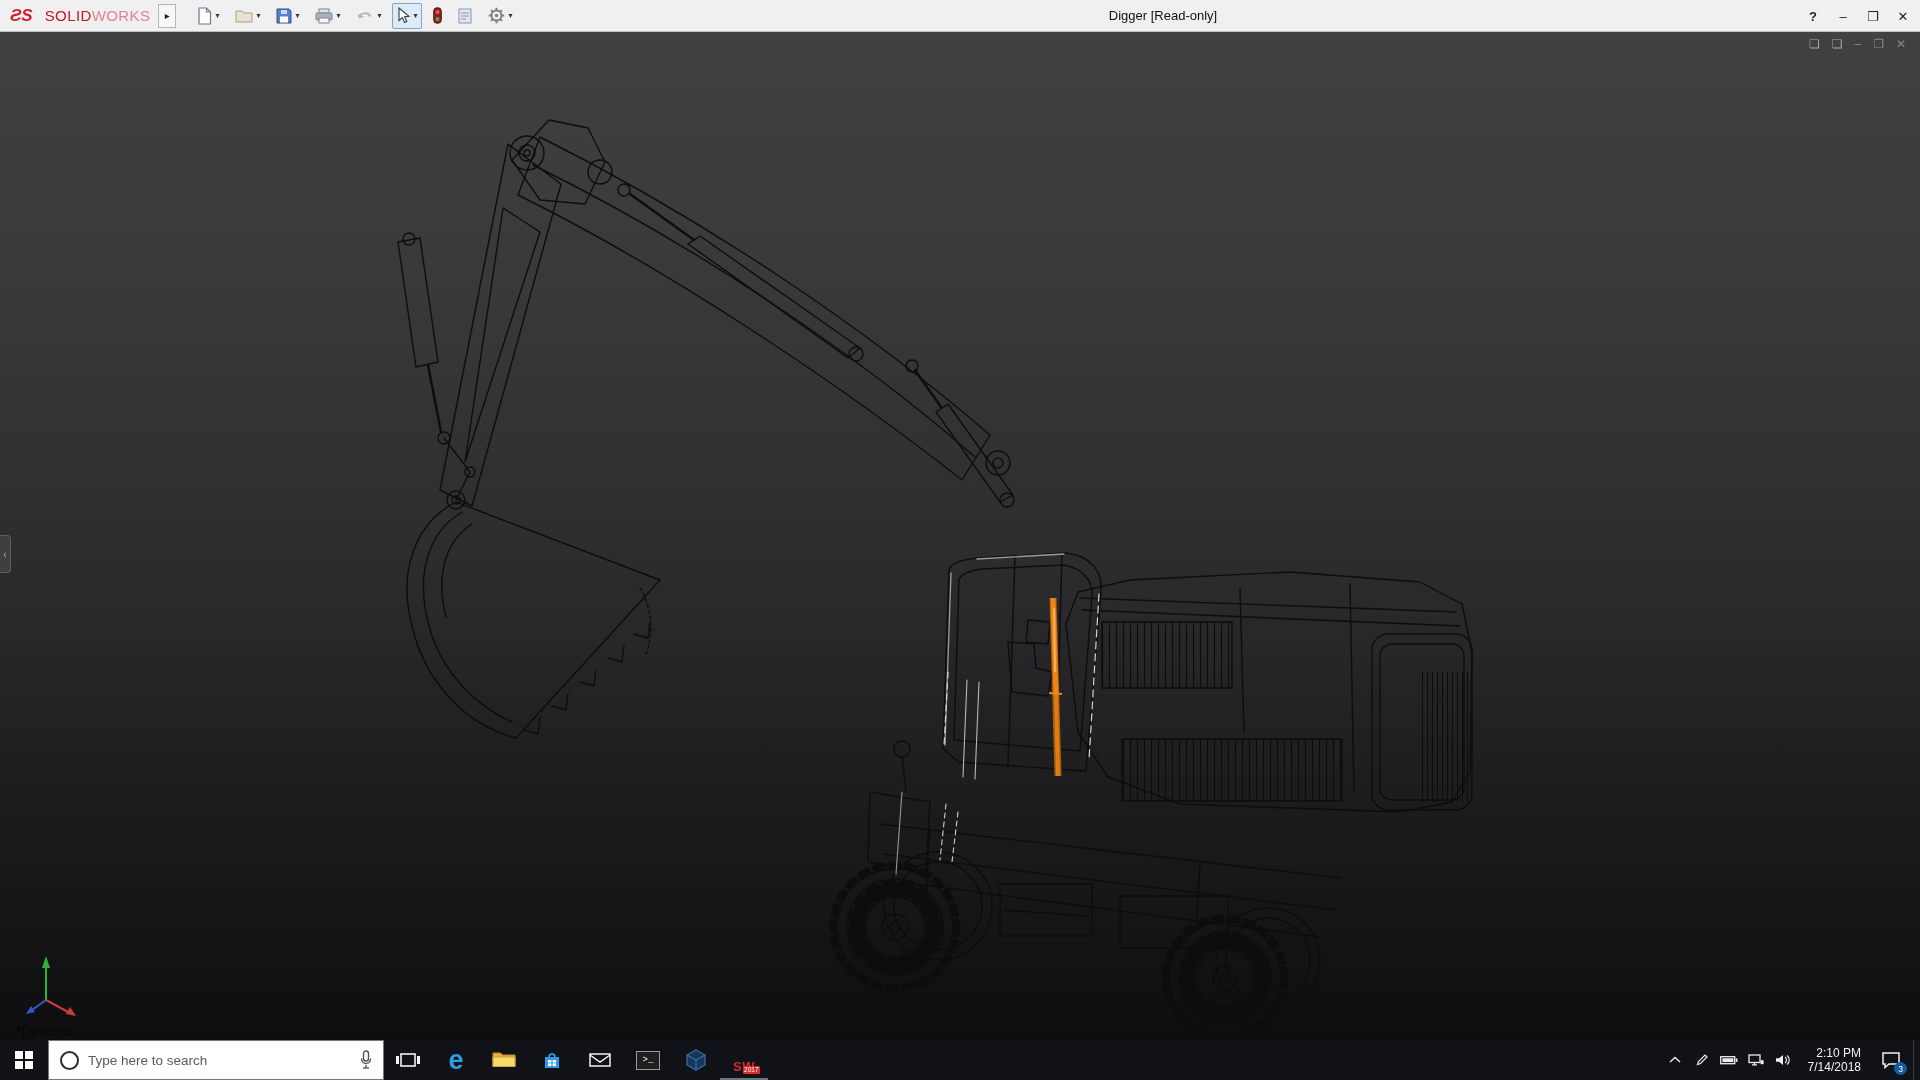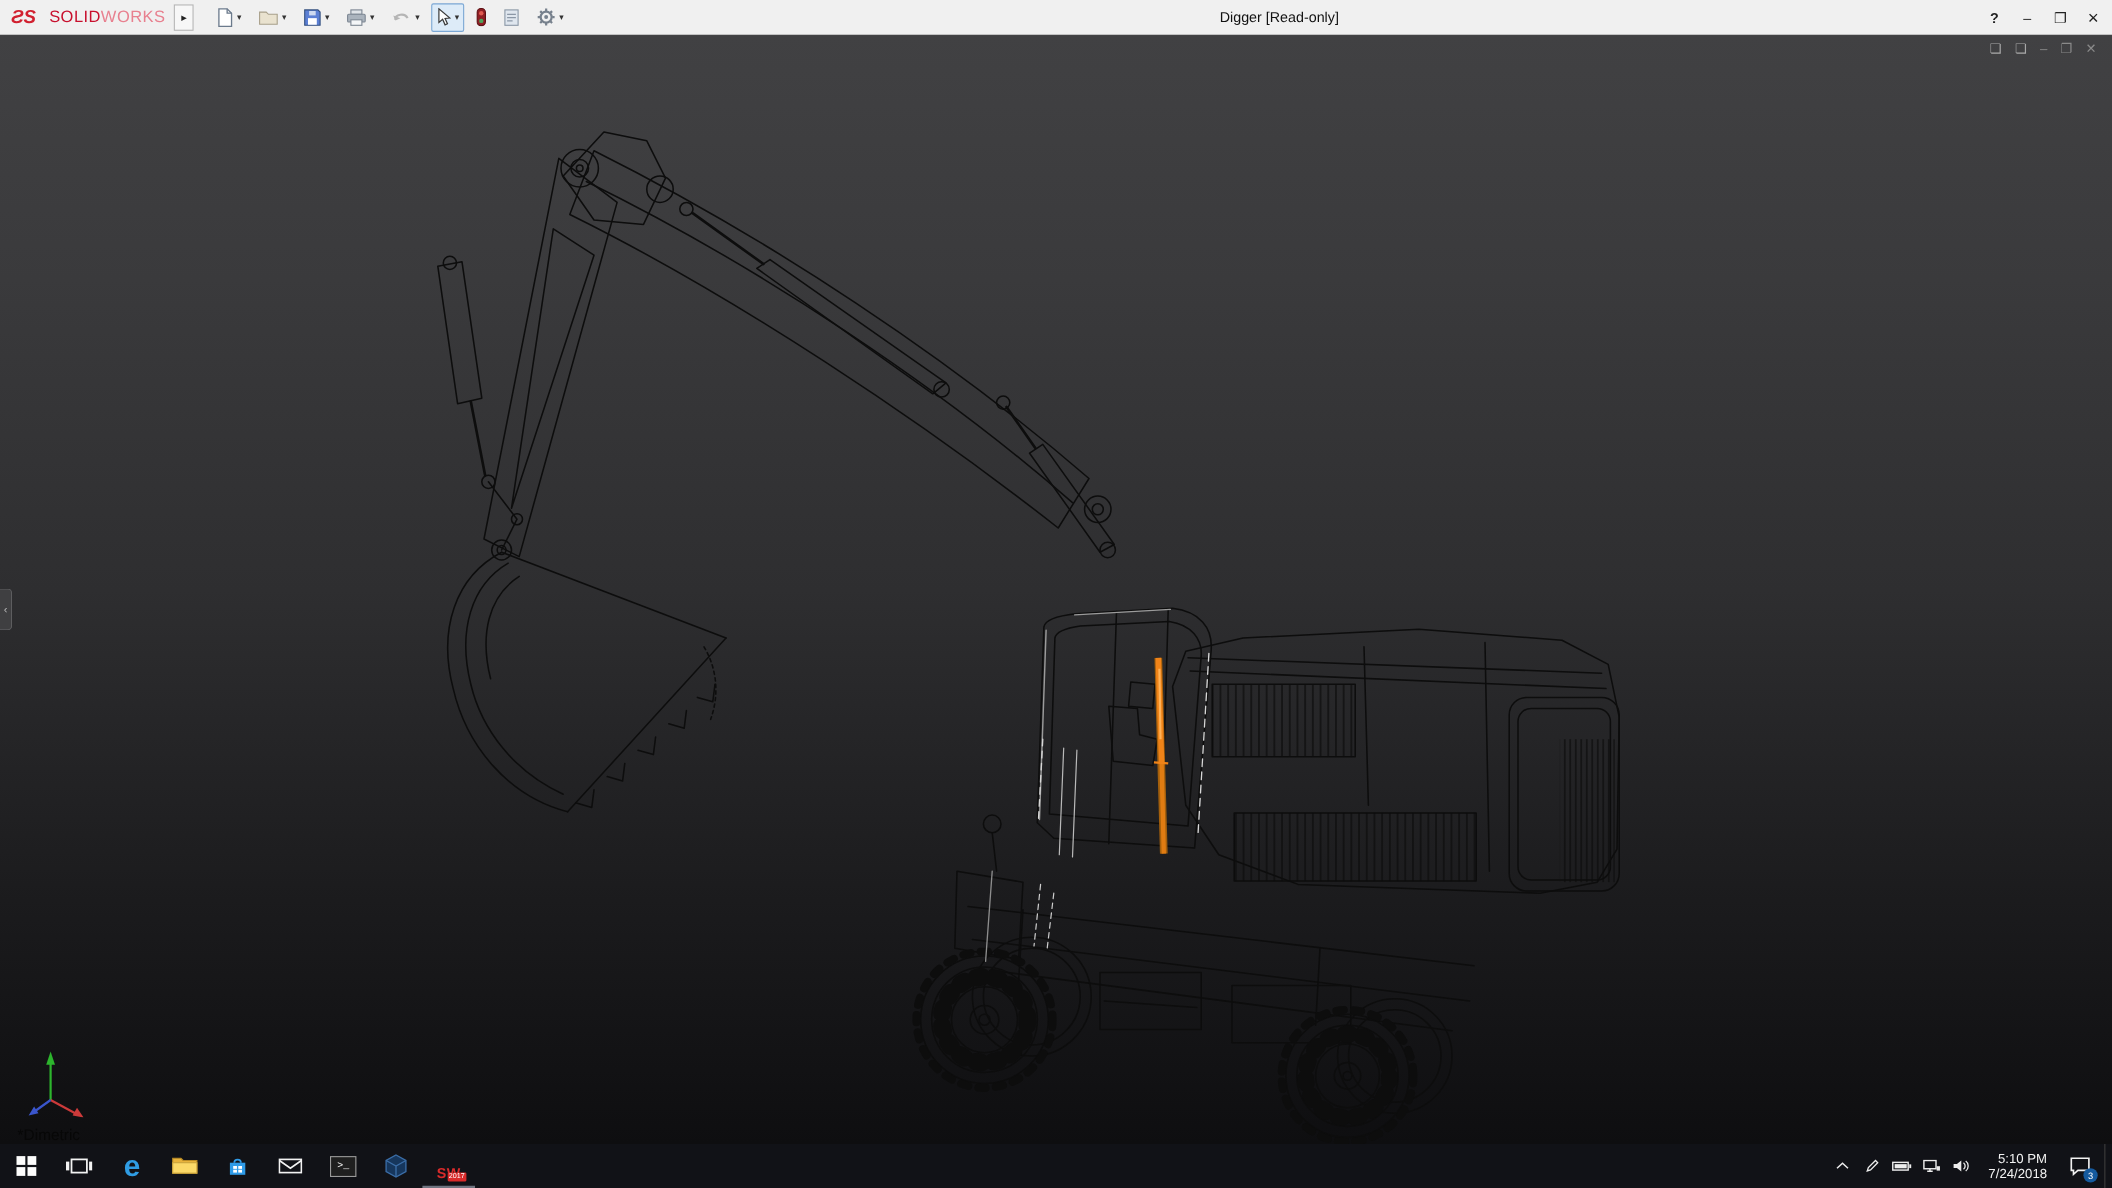--- a/index.html
+++ b/index.html
@@ -299,20 +299,32 @@
 <div class="taskbar">
   <div class="tb-btn">
     <div class="winlogo">
         <div></div>
         <div></div>
         <div></div>
         <div></div>
       </div>
   </div>
 
+  <div class="searchbox">
+    <span class="cortana"></span>
+    <input placeholder="Type here to search" style="">
+    <span class="micwrap">
+      <svg width="14" height="20" viewBox="0 0 14 20">
+          <rect x="4.5" y="1" width="5" height="10" rx="2.5" fill="none" stroke="#555" stroke-width="1.4"></rect>
+          <path d="M2.5,8.5 C2.5,15 11.5,15 11.5,8.5" fill="none" stroke="#555" stroke-width="1.4"></path>
+          <line x1="7" y1="14.8" x2="7" y2="18" stroke="#555" stroke-width="1.4"></line>
+          <line x1="4" y1="18" x2="10" y2="18" stroke="#555" stroke-width="1.4"></line>
+        </svg>
+    </span>
+  </div>
 
   <div class="tb-btn">
     <svg width="24" height="18" viewBox="0 0 24 18">
         <rect x="5" y="3" width="14" height="12" fill="none" stroke="#f2f2f2" stroke-width="1.6"></rect>
         <rect x="0" y="5" width="3" height="8" fill="#f2f2f2"></rect>
         <rect x="21" y="5" width="3" height="8" fill="#f2f2f2"></rect>
       </svg>
   </div>
   <div class="tb-btn">
     <span class="edge-e">e</span>
@@ -388,22 +400,22 @@
     </span>
     <span class="tray-ico">
       <svg width="16" height="12" viewBox="0 0 16 12">
           <path d="M1,4.2 H4 L8,1 V11 L4,7.8 H1 Z" fill="#ededed"></path>
           <path d="M10,3 C12,4.5 12,7.5 10,9 M12,1.5 C15,3.5 15,8.5 12,10.5" fill="none" stroke="#ededed" stroke-width="1.2"></path>
         </svg>
     </span>
   </div>
 
   <div class="clock">
-    <div>5:10 PM</div>
-    <div>7/24/2018</div>
+    <div>2:10 PM</div>
+    <div>7/14/2018</div>
   </div>
 
   <div class="action">
     <svg width="20" height="18" viewBox="0 0 20 18">
         <path d="M2,2 H18 V13 H8 L4,16.5 V13 H2 Z" fill="none" stroke="#f2f2f2" stroke-width="1.5"></path>
       </svg>
     <span class="badge">3</span>
   </div>
 
   <div class="show-desktop"></div>

